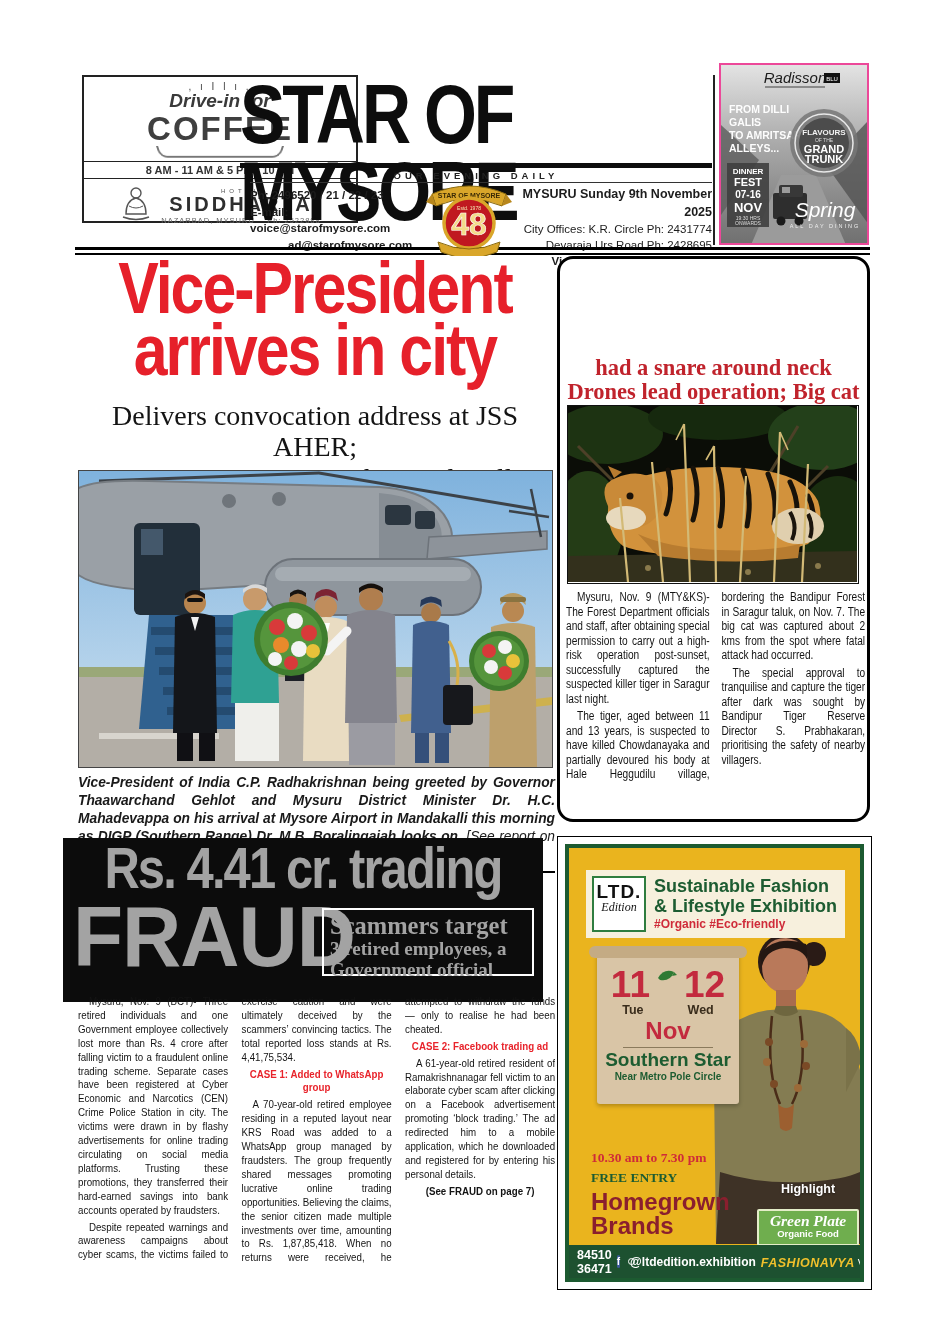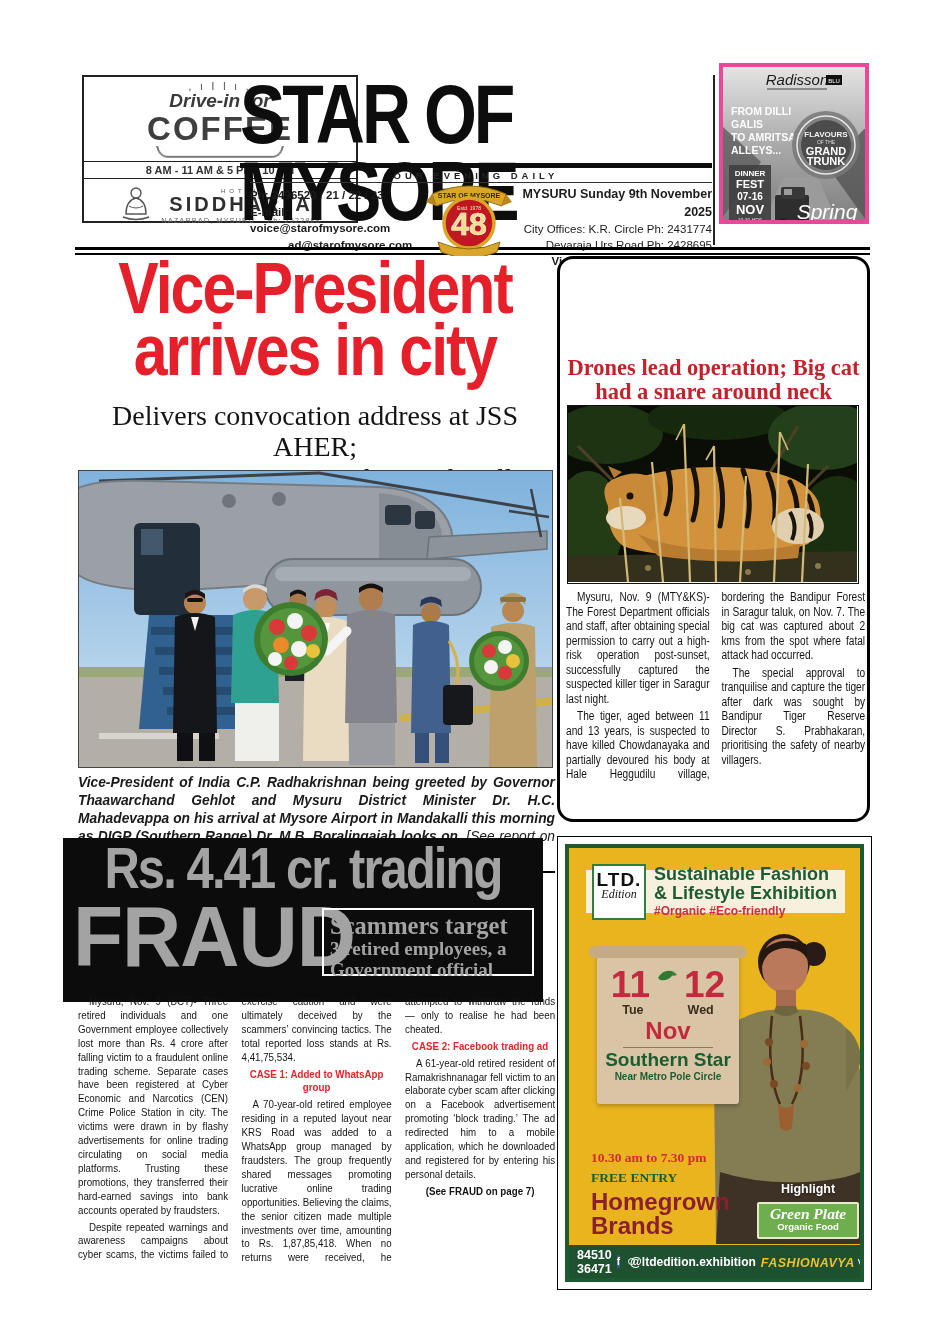--- a/index.html
+++ b/index.html
@@ -23,21 +23,21 @@
   #mast-title{left:240px;top:76px;width:474px;}
   #mast-title .t{font-size:68px;font-weight:bold;letter-spacing:-3px;line-height:.92;transform:scale(1.0,1.22);transform-origin:top left;display:inline-block;color:#0d0d0d;}
   #mast-underline{left:240px;top:163px;width:472px;height:5px;background:#0d0d0d;}
   #mast-tagline{left:240px;top:170px;width:472px;text-align:center;font-size:9.5px;font-weight:bold;letter-spacing:4px;color:#222;}
   #mast-rule-thin{left:250px;top:182px;width:462px;height:1px;background:#333;}
   #mast-left{left:250px;top:187px;width:175px;font-size:11.5px;font-weight:bold;line-height:1.45;color:#1c1c1c;}
   #mast-right{left:520px;top:186px;width:192px;text-align:right;font-size:11.5px;line-height:1.4;color:#1c1c1c;}
   .mast-date{font-weight:bold;font-size:12.5px;}
   .mast-visit{font-weight:bold;}
   #emblem{left:424px;top:176px;width:90px;height:80px;z-index:5;}
-  #radisson-ad{left:719px;top:63px;width:150px;height:161px;border:4px solid #ec4899;box-sizing:border-box;overflow:hidden;background:#e5e5e5;}
+  #radisson-ad{left:719px;top:63px;width:150px;height:182px;border:2px solid #ec4899;box-sizing:border-box;overflow:hidden;background:#e5e5e5;}
   #rule-top-vert{left:713px;top:75px;width:2px;height:170px;background:#222;}
   #rule-main{left:75px;top:247px;width:795px;height:3px;border-top:3px solid #000;border-bottom:2.5px solid #000;}
 
   
   #lead-headline{left:75px;top:253px;width:480px;text-align:center;color:#e6202a;font-weight:bold;}
   #lead-headline .hl{font-size:62px;letter-spacing:-2px;line-height:1.0;display:block;transform:scale(0.98,1.15);transform-origin:top center;}
   #lead-subhead{left:75px;top:400px;width:480px;text-align:center;font-family:"Liberation Serif",serif;font-size:28px;color:#141414;line-height:1.12;}
   #lead-photo{left:78px;top:470px;width:475px;height:298px;border:1px solid #444;box-sizing:border-box;}
   #lead-caption{left:78px;top:774px;width:477px;font-size:13.8px;line-height:1.3;font-style:italic;font-weight:bold;color:#1a1a1a;text-align:justify;border-bottom:2px solid #000;padding-bottom:7px;}
   #lead-caption .note{font-weight:normal;}
@@ -59,21 +59,21 @@
   #fraud-word{position:absolute;left:10px;top:56px;font-weight:bold;font-size:82px;letter-spacing:-1px;transform:scaleY(1.04);transform-origin:top left;line-height:1;}
   #fraud-sidebox{position:absolute;right:9px;top:70px;width:212px;height:68px;border:2px solid #fff;font-family:"Liberation Serif",serif;font-weight:bold;padding:3px 6px;box-sizing:border-box;line-height:1.08;}
   #fraud-sidebox .s1{font-size:24.5px;}
   #fraud-sidebox .s2{font-size:19px;}
   #fraud-text{left:78px;top:994px;width:568px;height:272px;column-count:3;column-gap:16px;column-fill:auto;transform:scaleX(0.84);transform-origin:top left;overflow:hidden;}
   #fraud-text p{font-size:11.6px;line-height:1.2;}
 
   
   #ltd-slot{left:557px;top:836px;width:315px;height:454px;border:1.5px solid #000;box-sizing:border-box;background:#fff;padding:7px;}
   #ltd-inner{position:relative;width:100%;height:100%;box-sizing:border-box;border:4px solid #1c5a30;background:#eab41e;overflow:hidden;}
-  #ltd-band{position:absolute;left:17px;top:22px;width:259px;height:43px;background:#f7f0dd;display:flex;align-items:center;padding:3px 6px;box-sizing:border-box;gap:8px;}
+  #ltd-band{position:absolute;left:17px;top:22px;width:259px;height:68px;background:#f7f0dd;display:flex;align-items:center;padding:3px 6px;box-sizing:border-box;gap:8px;}
   #ltd-logo{width:50px;height:52px;border:2px solid #2f7d3f;background:#fff;text-align:center;flex:0 0 auto;}
   #ltd-logo .l1{font-size:19px;font-weight:bold;letter-spacing:1px;color:#111;line-height:1.1;margin-top:4px;}
   #ltd-logo .l2{font-size:12px;font-style:italic;font-family:"Liberation Serif",serif;color:#111;line-height:.8;}
   #ltd-title{line-height:1.08;}
   #ltd-title .t{font-size:18px;font-weight:bold;color:#1d5c31;}
   #ltd-title .h{font-size:12px;font-weight:bold;color:#cf2b39;margin-top:2px;}
   #ltd-scroll{position:absolute;left:28px;top:104px;width:142px;height:152px;background:#d9c5a6;border-radius:3px;box-shadow:0 2px 4px rgba(0,0,0,.25);text-align:center;}
   #ltd-scroll:before{content:"";position:absolute;left:-8px;right:-8px;top:-6px;height:12px;background:#c4ab84;border-radius:6px;}
   .ltd-dates{display:flex;justify-content:center;align-items:flex-start;gap:6px;margin-top:14px;}
   .ltd-date-num{font-size:37px;font-weight:bold;color:#c32a3e;line-height:1;}
@@ -83,21 +83,21 @@
   .ltd-venue{font-size:19px;font-weight:bold;color:#1d5c31;line-height:1.1;}
   .ltd-venue-sub{font-size:10px;font-weight:bold;color:#1d5c31;margin-top:1px;}
   #ltd-time{position:absolute;left:22px;top:300px;line-height:1.45;font-family:Liberation Serif, serif;}
   #ltd-time .tm{font-size:13.5px;font-weight:bold;color:#cf2b39;}
   #ltd-time .fe{font-size:13.5px;font-weight:bold;color:#1d5c31;}
   #ltd-home{position:absolute;left:22px;top:342px;line-height:1.02;}
   #ltd-home .hb{font-size:24px;font-weight:bold;color:#8a1f2e;}
   #ltd-home .hs{font-size:13px;font-weight:bold;color:#1d5c31;margin-top:4px;}
   #ltd-highlight{position:absolute;left:188px;top:334px;width:102px;text-align:center;z-index:4;}
   #ltd-highlight .hl{font-size:12.5px;font-weight:bold;color:#fff;text-shadow:0 1px 2px rgba(0,0,0,.4);}
-  #ltd-pill{margin-top:6px;background:#6fae4e;border:2px solid #e4edc8;border-radius:2px;color:#fff;padding:2px 0 4px;}
+  #ltd-pill{margin-top:13px;background:#6fae4e;border:2px solid #e4edc8;border-radius:2px;color:#fff;padding:2px 0 4px;}
   #ltd-pill .p1{font-family:"Liberation Serif",serif;font-style:italic;font-weight:bold;font-size:15.5px;line-height:1.05;}
   #ltd-pill .p2{font-size:9.5px;font-weight:bold;line-height:1.1;}
   #ltd-bar{position:absolute;left:0;bottom:0;width:100%;height:33px;background:#1d5130;color:#fff;display:flex;align-items:center;padding:0 8px;box-sizing:border-box;gap:5px;z-index:5;}
   #ltd-bar .ph{font-size:12.5px;font-weight:bold;}
   #ltd-bar .handle{font-size:12px;font-weight:bold;}
   .icon-fb{width:13px;height:13px;background:#3b5998;color:#fff;border-radius:3px;font-size:10px;font-weight:bold;text-align:center;line-height:13px;}
   .icon-ig{width:13px;height:13px;border-radius:4px;background:linear-gradient(45deg,#f9ce34,#ee2a7b,#6228d7);position:relative;}
   .icon-ig:after{content:"";position:absolute;left:3px;top:3px;width:5px;height:5px;border:1.5px solid #fff;border-radius:50%;}
   .venture{margin-left:auto;white-space:nowrap;}
   .venture .fy{color:#f0c02c;font-weight:bold;font-style:italic;font-size:12.5px;letter-spacing:.5px;}
@@ -345,22 +345,22 @@
       </g>
     </svg>
   </div>
 
   <div class="abs" id="lead-caption">
     <span>Vice-President of India C.P. Radhakrishnan being greeted by Governor Thaawarchand Gehlot and Mysuru District Minister Dr. H.C. Mahadevappa on his arrival at Mysore Airport in Mandakalli this morning as DIGP (Southern Range) Dr. M.B. Boralingaiah looks on. </span><span class="note">[See report on page 7]</span>
   </div>
 
   <div class="abs" id="tiger-box"></div>
   <div class="abs" id="tiger-subhead">
+    <div>had a snare around neck</div>
     <div>Drones lead operation; Big cat</div>
-    <div>had a snare around neck</div>
   </div>
 
   <div class="abs" id="tiger-photo">
     <svg width="289" height="176" viewBox="0 0 289 176">
       <rect width="289" height="176" fill="#0b0d07"></rect>
       <ellipse cx="40" cy="28" rx="55" ry="30" fill="#1d3312"></ellipse>
       <ellipse cx="150" cy="12" rx="70" ry="22" fill="#16290e"></ellipse>
       <ellipse cx="255" cy="30" rx="55" ry="34" fill="#23401a"></ellipse>
       <ellipse cx="270" cy="120" rx="40" ry="50" fill="#1a2e10"></ellipse>
       <ellipse cx="20" cy="120" rx="35" ry="55" fill="#243c16"></ellipse>

